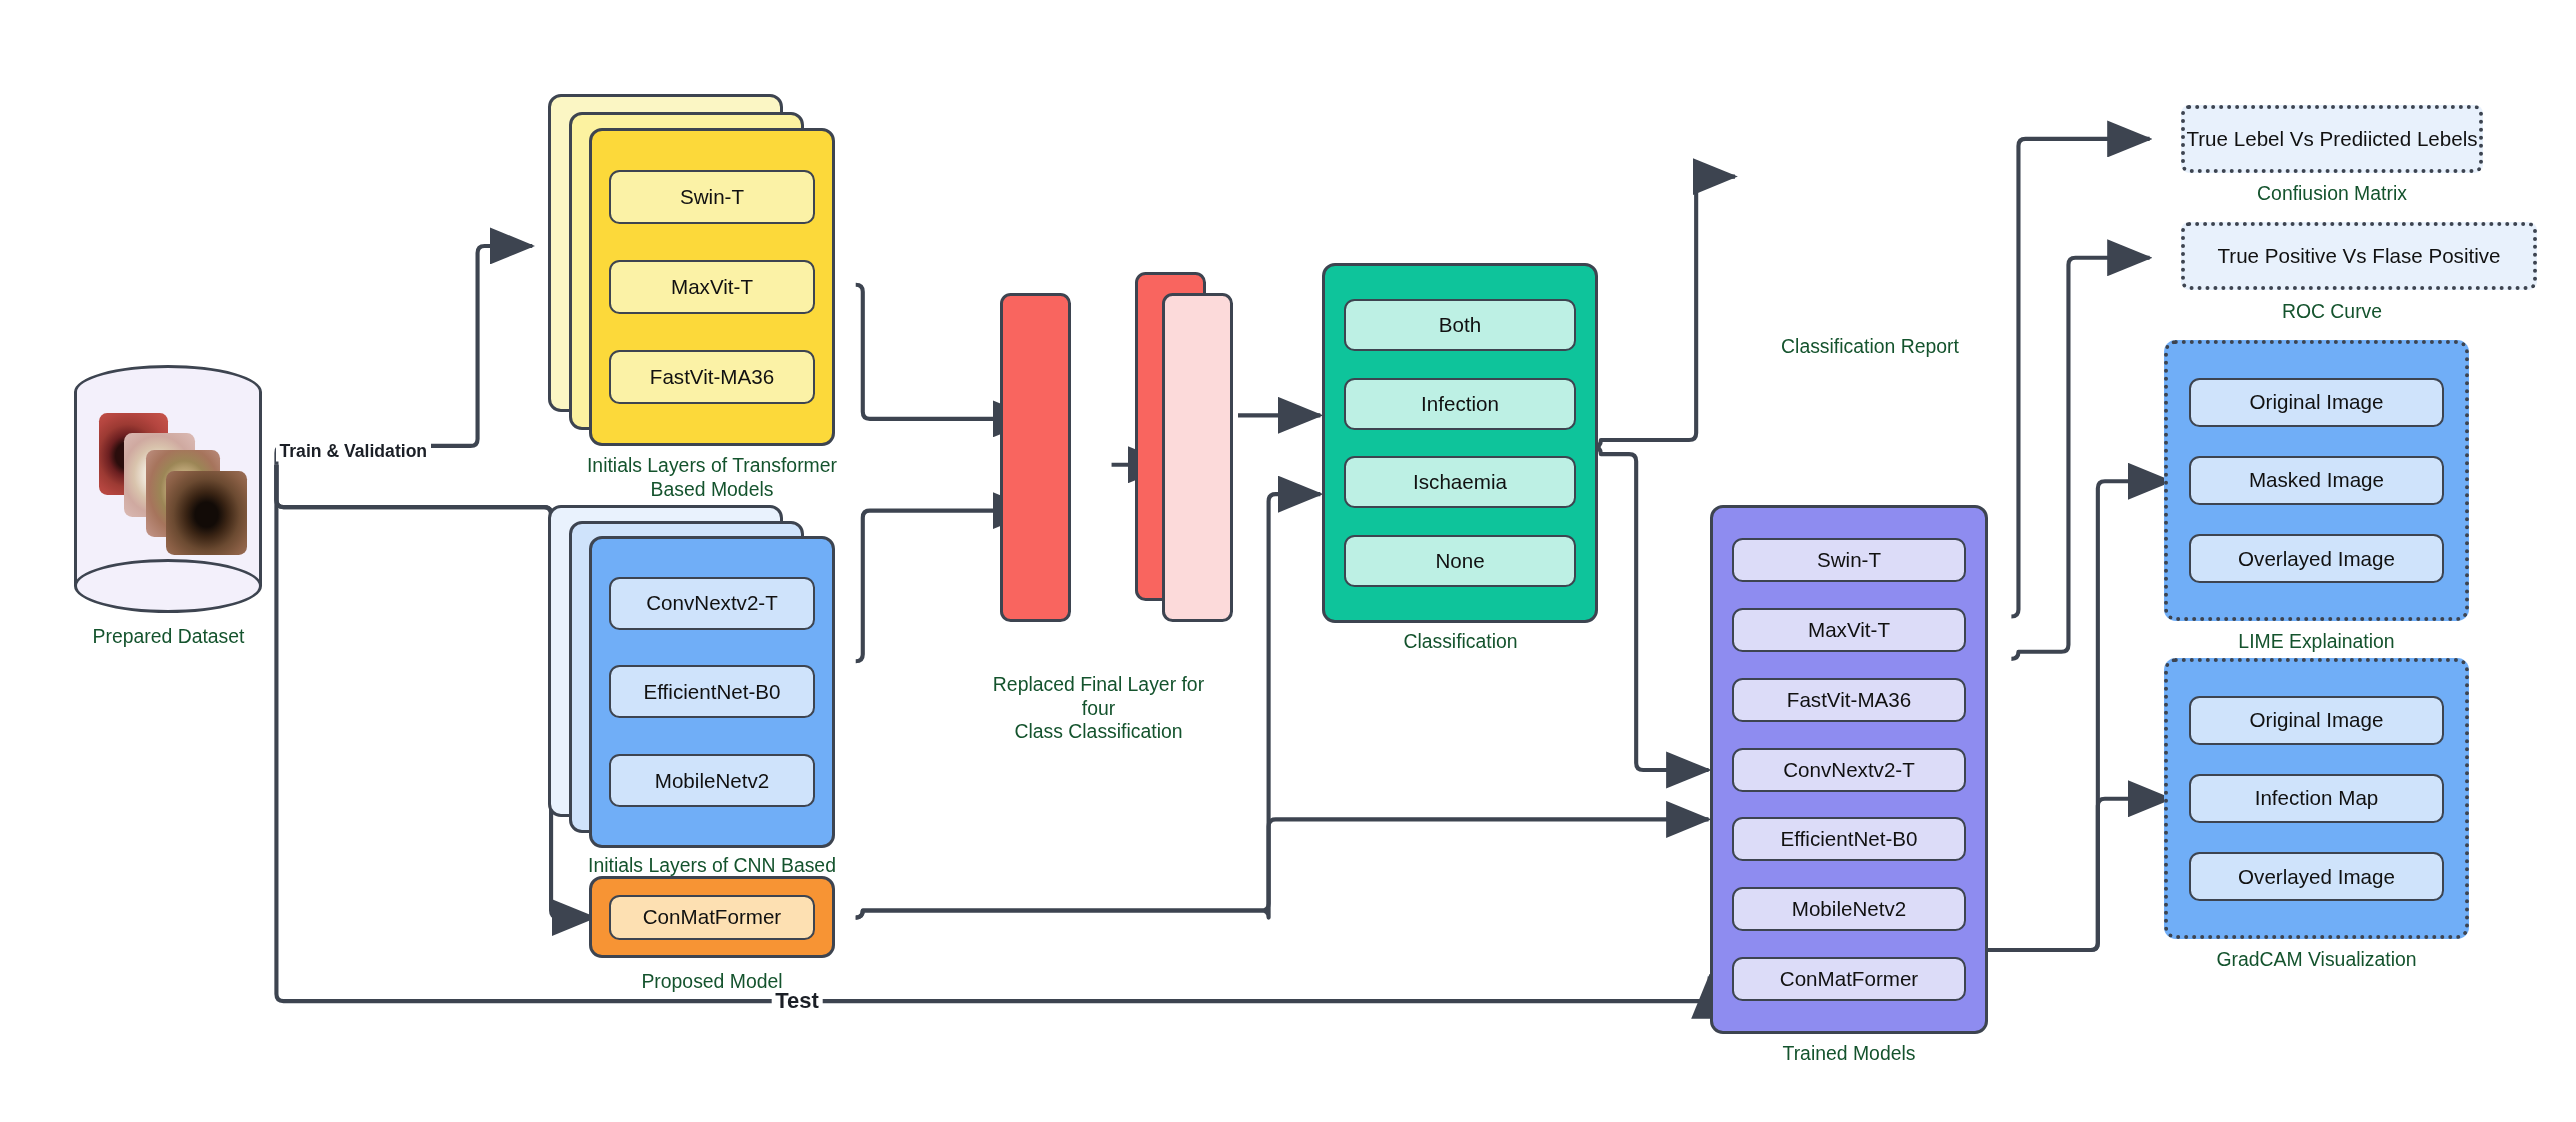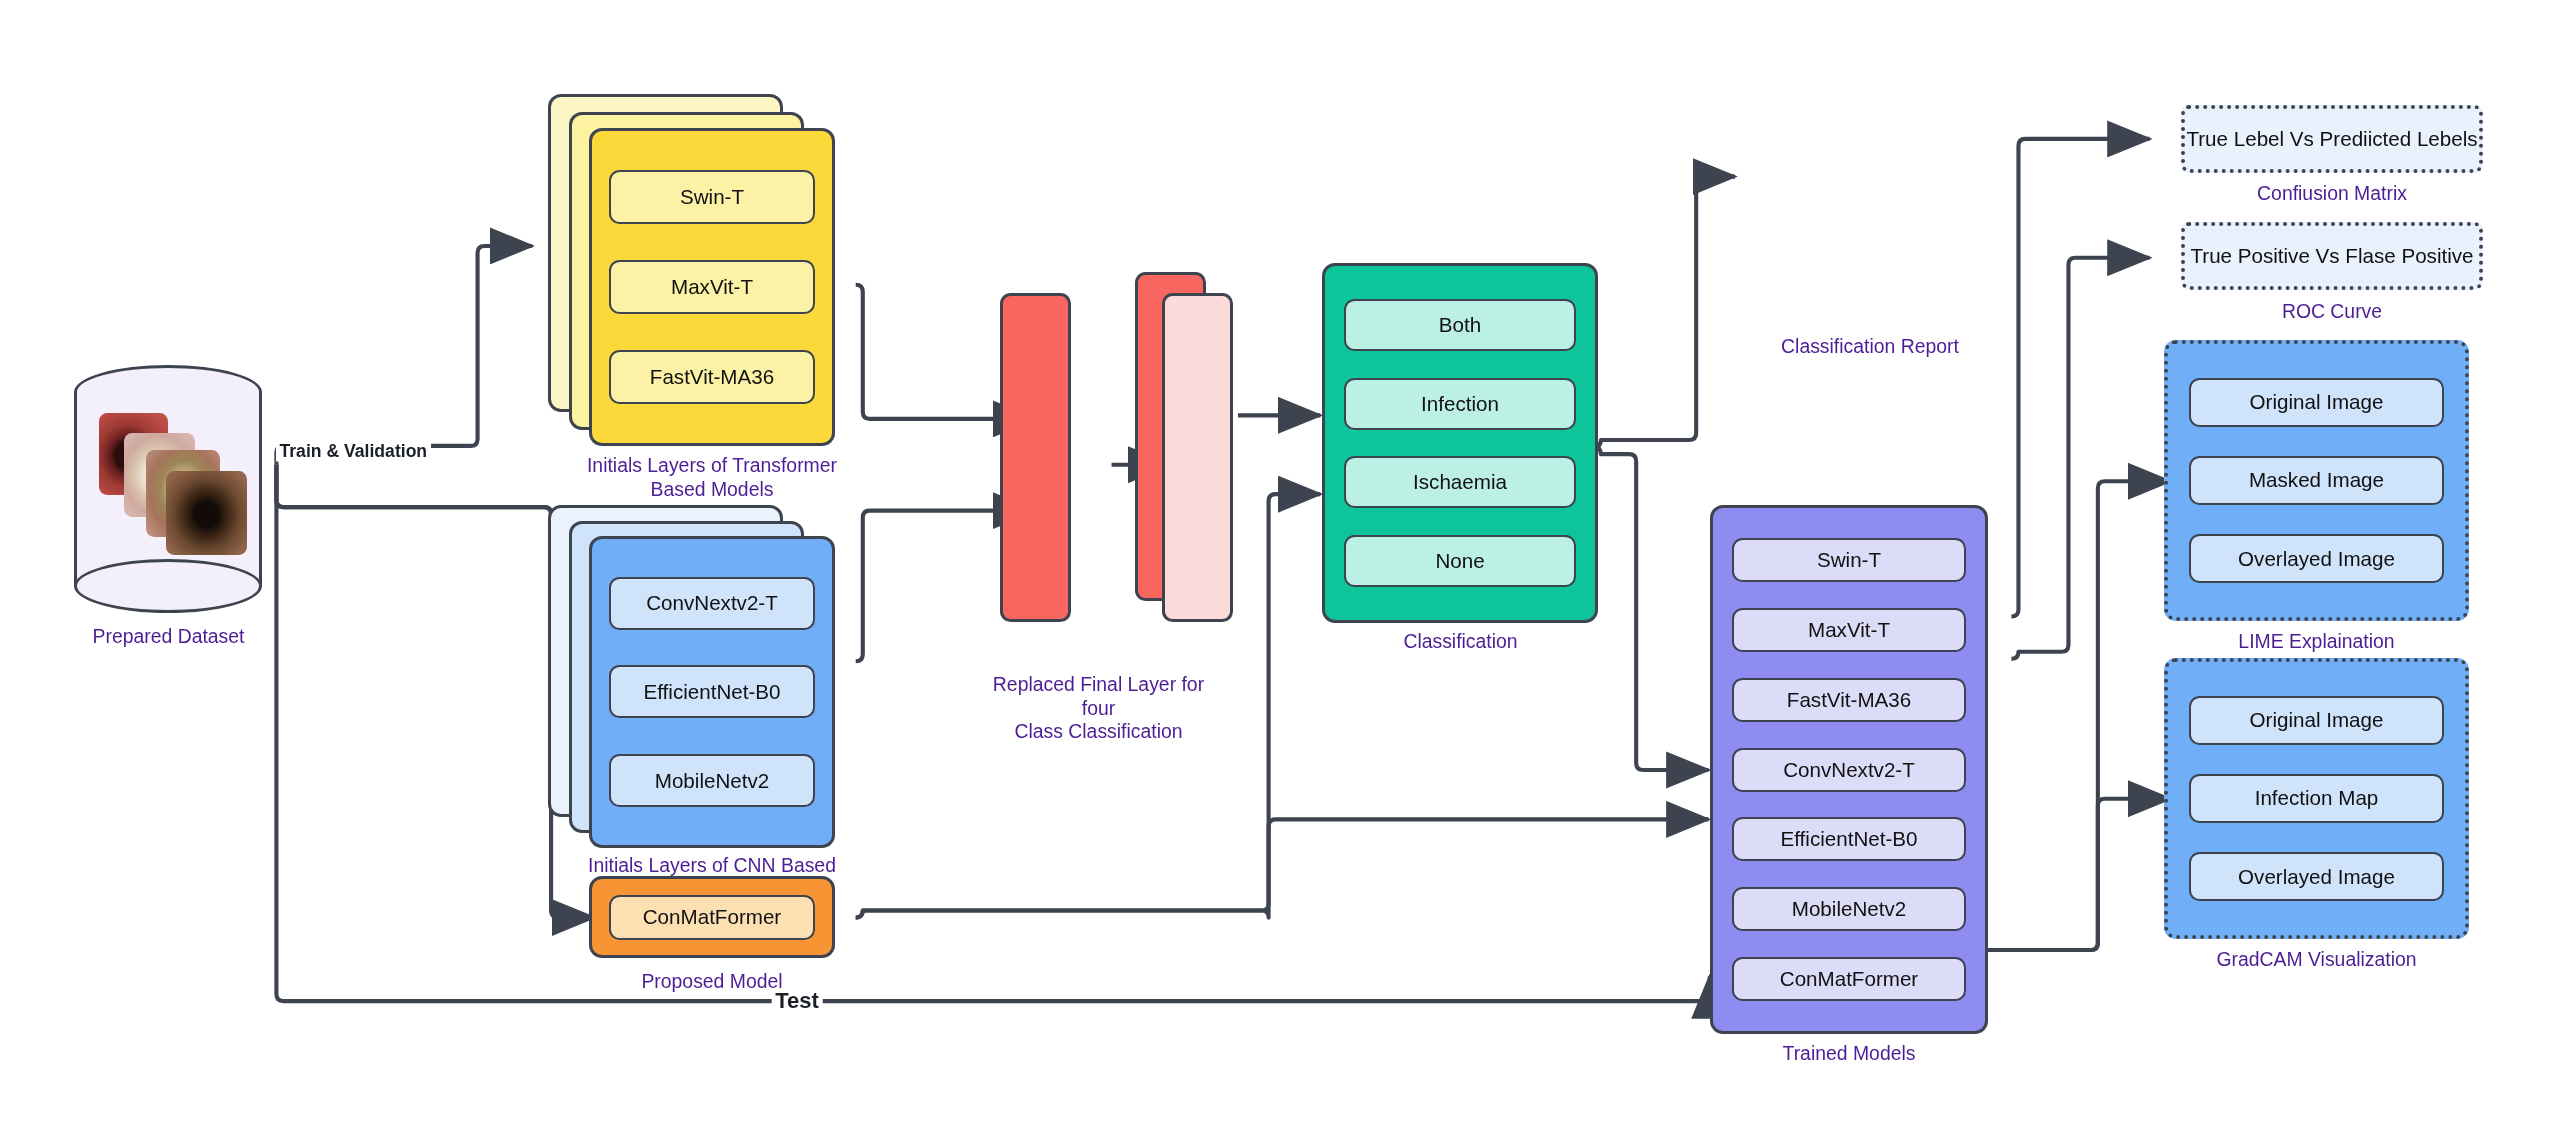--- a/index.html
+++ b/index.html
@@ -1,21 +1,21 @@
 <!DOCTYPE html>
 <html style="font-size:9.4px"><head>
 <meta charset="utf-8">
 <style>
   html,body{margin:0;padding:0;background:#ffffff;}
   body{font-family:"Liberation Sans", sans-serif;}
   #stage{position:relative;width:2576px;height:1123px;background:#fff;overflow:hidden;}
   #wires{position:absolute;left:0;top:0;width:2576px;height:1123px;pointer-events:none;}
 
   .node{position:absolute;box-sizing:border-box;border:3.5px solid #3d4450;border-radius:13px;}
-  .caption{position:absolute;text-align:center;color:#4c1d95;font-size:19.4px;line-height:1.22;white-space:pre-line;}
+  .caption{position:absolute;text-align:center;color:#14532d;font-size:19.4px;line-height:1.22;white-space:pre-line;}
 
   
   .group{display:flex;flex-direction:column;justify-content:space-around;align-items:center;}
   .chip{box-sizing:border-box;border:2.9px solid #3d4450;border-radius:10.6px;display:flex;align-items:center;justify-content:center;font-size:20.6px;color:#111;width:86%;}
 
   
   .ghost{position:absolute;box-sizing:border-box;border:3.5px solid #3d4450;border-radius:13px;}
 
   
   .cyl-body{position:absolute;background:#f3f0fb;border-left:3.5px solid #3d4450;border-right:3.5px solid #3d4450;box-sizing:border-box;}
@@ -154,21 +154,21 @@
   </div>
   <div class="caption" style="left:1331px;top:630px;width:259px;">Classification</div>
 
   <div class="caption" style="left:1729px;top:335px;width:282px;">Classification Report</div>
 
   <div class="node dotted" style="left:2181px;top:105px;width:302px;height:68px;background:#e8f1fc;border-radius:8.2px;display:flex;align-items:center;justify-content:center;">
     <span style="font-size:20.6px;color:#111;">True Lebel Vs Prediicted Lebels</span>
   </div>
   <div class="caption" style="left:2181px;top:182px;width:302px;">Confiusion Matrix</div>
 
-  <div class="node dotted" style="left:2181px;top:222px;width:302px;height:68px;background:#e8f1fc;border-radius:8.2px;display:flex;align-items:center;justify-content:center;">
+  <div class="node dotted" style="left:2181px;top:222px;width:356px;height:68px;background:#e8f1fc;border-radius:8.2px;display:flex;align-items:center;justify-content:center;">
     <span style="font-size:20.6px;color:#111;">True Positive Vs Flase Positive</span>
   </div>
   <div class="caption" style="left:2181px;top:300px;width:302px;">ROC Curve</div>
 
   <div class="node group" style="left:1710px;top:505px;width:278px;height:529px;background:#8e8cf0;padding:17.6px 0;">
     <div class="chip" style="height:44px;background:#dcdcf8;">
         <span>Swin-T</span>
       </div>
     <div class="chip" style="height:44px;background:#dcdcf8;">
         <span>MaxVit-T</span>

